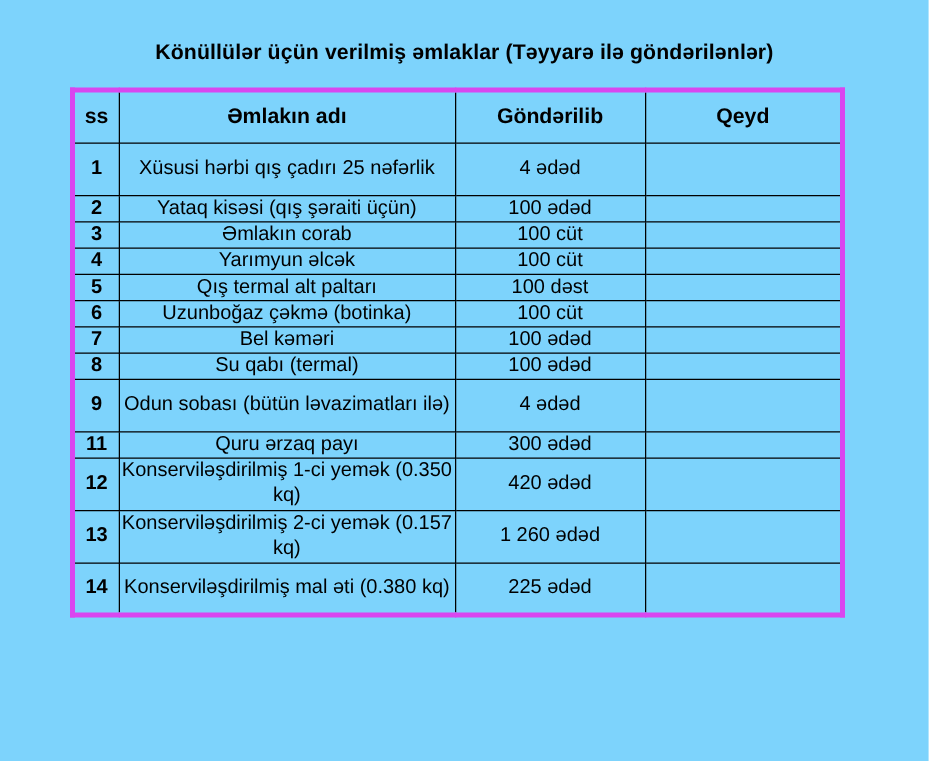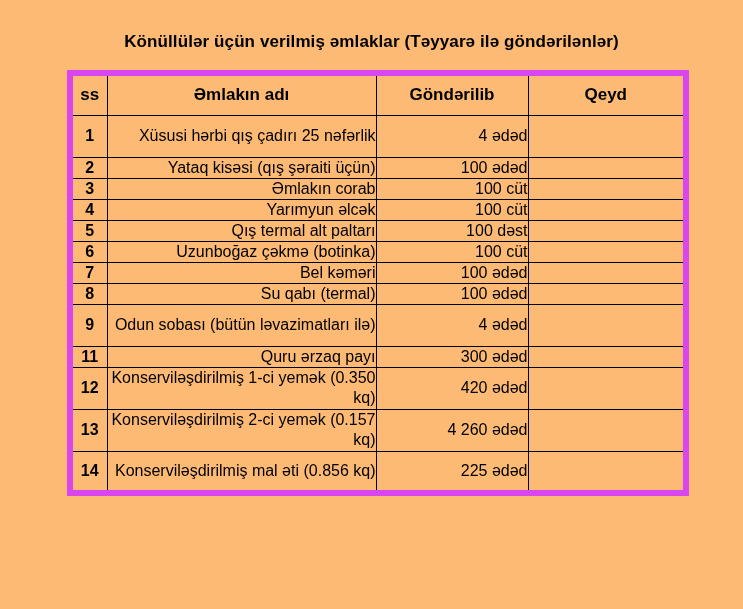--- a/index.html
+++ b/index.html
@@ -4,43 +4,43 @@
 <style>
   html, body {
     margin: 0;
     padding: 0;
     background: #ffffff;
   }
   .page {
     position: relative;
     width: 743px;
     height: 609px;
-    background: #fdba74;
+    background: #7dd3fc;
     color: #000000;
     font-family: "Liberation Sans", sans-serif;
     overflow: hidden;
   }
   .title {
     position: absolute;
     top: 32px;
     left: 0;
     width: 100%;
     text-align: center;
     font-weight: bold;
     font-size: 17px;
     letter-spacing: 0.1px;
   }
   table.assets {
     position: absolute;
     top: 70px;
-    left: 67px;
+    left: 56px;
     width: 616px;
     border-collapse: collapse;
     table-layout: fixed;
-    border: 6px solid #d946ef;
+    border: 4px solid #d946ef;
     font-size: 16px;
   }
   table.assets th,
   table.assets td {
     border: 1px solid #000000;
     vertical-align: middle;
     padding: 0;
     line-height: 1.22;
     overflow: hidden;
   }
@@ -50,26 +50,26 @@
   th {
     font-weight: bold;
     font-size: 17px;
     text-align: center;
   }
   td.c-no {
     text-align: center;
     font-weight: bold;
   }
   td.c-name {
-    text-align: right;
+    text-align: center;
     padding-left: 8px;
     padding-right: 4px;
   }
   td.c-sent {
-    text-align: right;
+    text-align: center;
     margin-left: 45px;
   }
   td.c-note {
     text-align: center;
   }
 </style>
 </head>
 <body>
 
 <div class="page">
@@ -153,24 +153,24 @@
       </tr>
       <tr class="r-tall">
         <td class="c-no">12</td>
         <td class="c-name">Konserviləşdirilmiş 1-ci yemək (0.350 kq)</td>
         <td class="c-sent">420 ədəd</td>
         <td class="c-note"></td>
       </tr>
       <tr class="r-tall">
         <td class="c-no">13</td>
         <td class="c-name">Konserviləşdirilmiş 2-ci yemək (0.157 kq)</td>
-        <td class="c-sent">4 260 ədəd</td>
+        <td class="c-sent">1 260 ədəd</td>
         <td class="c-note"></td>
       </tr>
       <tr class="r-tall">
         <td class="c-no">14</td>
-        <td class="c-name">Konserviləşdirilmiş mal əti (0.856 kq)</td>
+        <td class="c-name">Konserviləşdirilmiş mal əti (0.380 kq)</td>
         <td class="c-sent">225 ədəd</td>
         <td class="c-note"></td>
       </tr>
     </tbody>
   </table>
 </div>
 
 </body></html>

